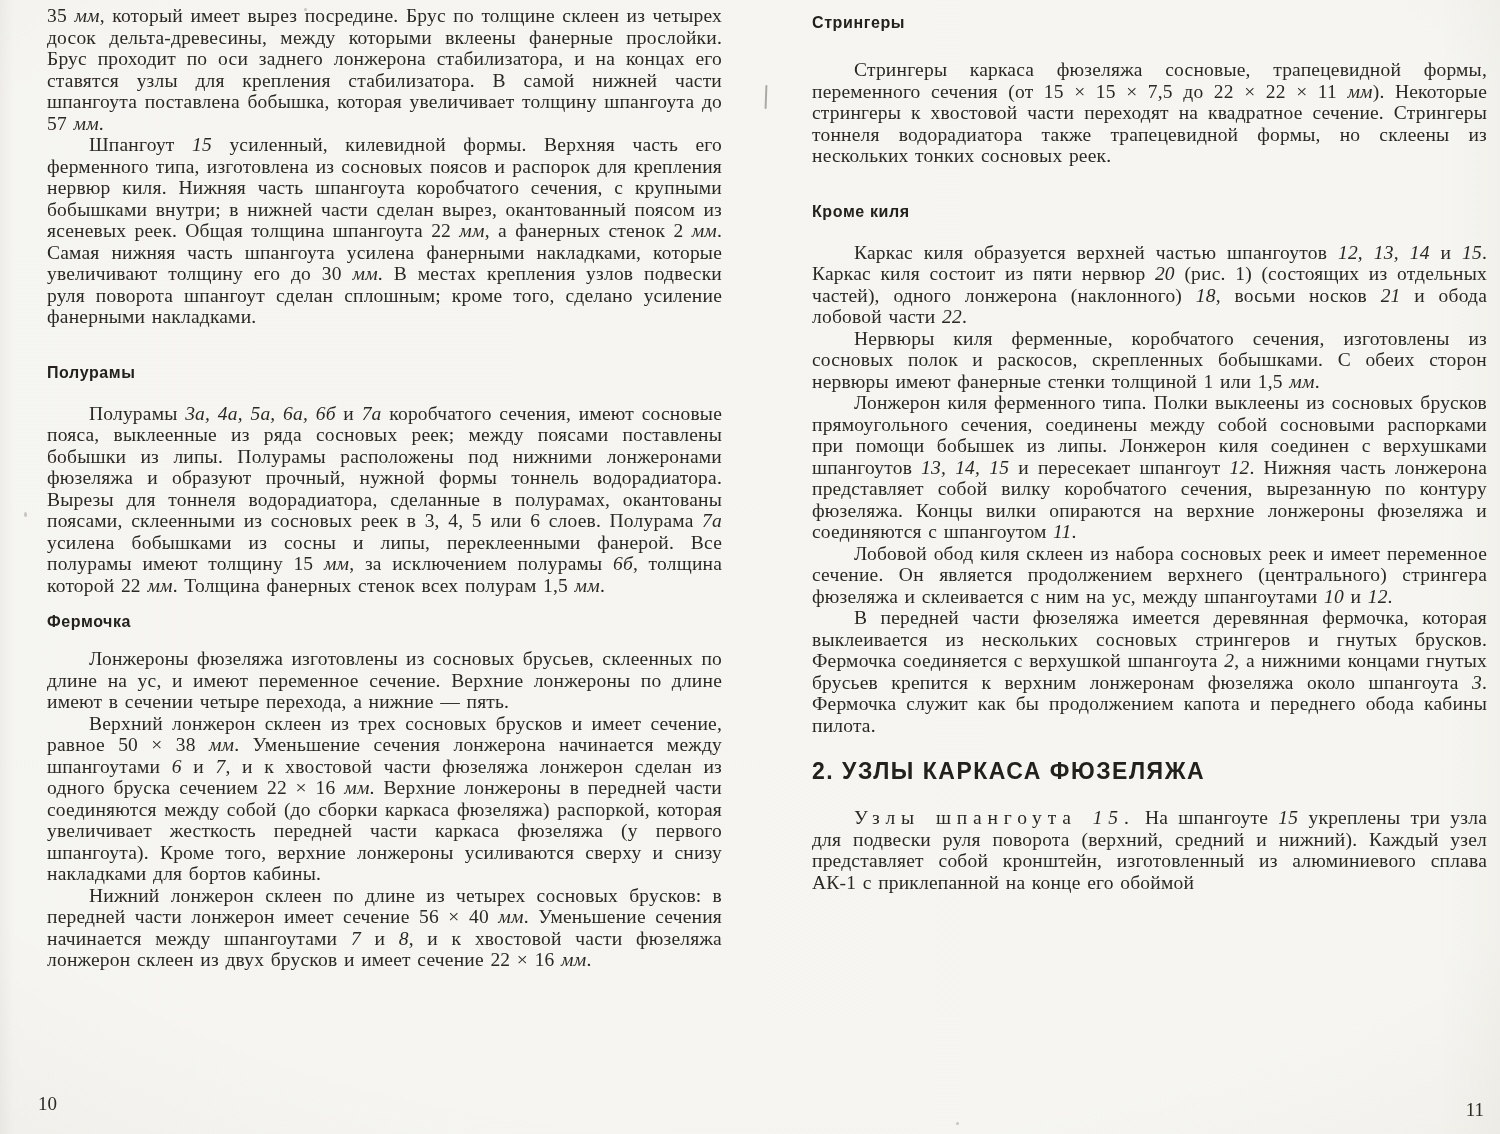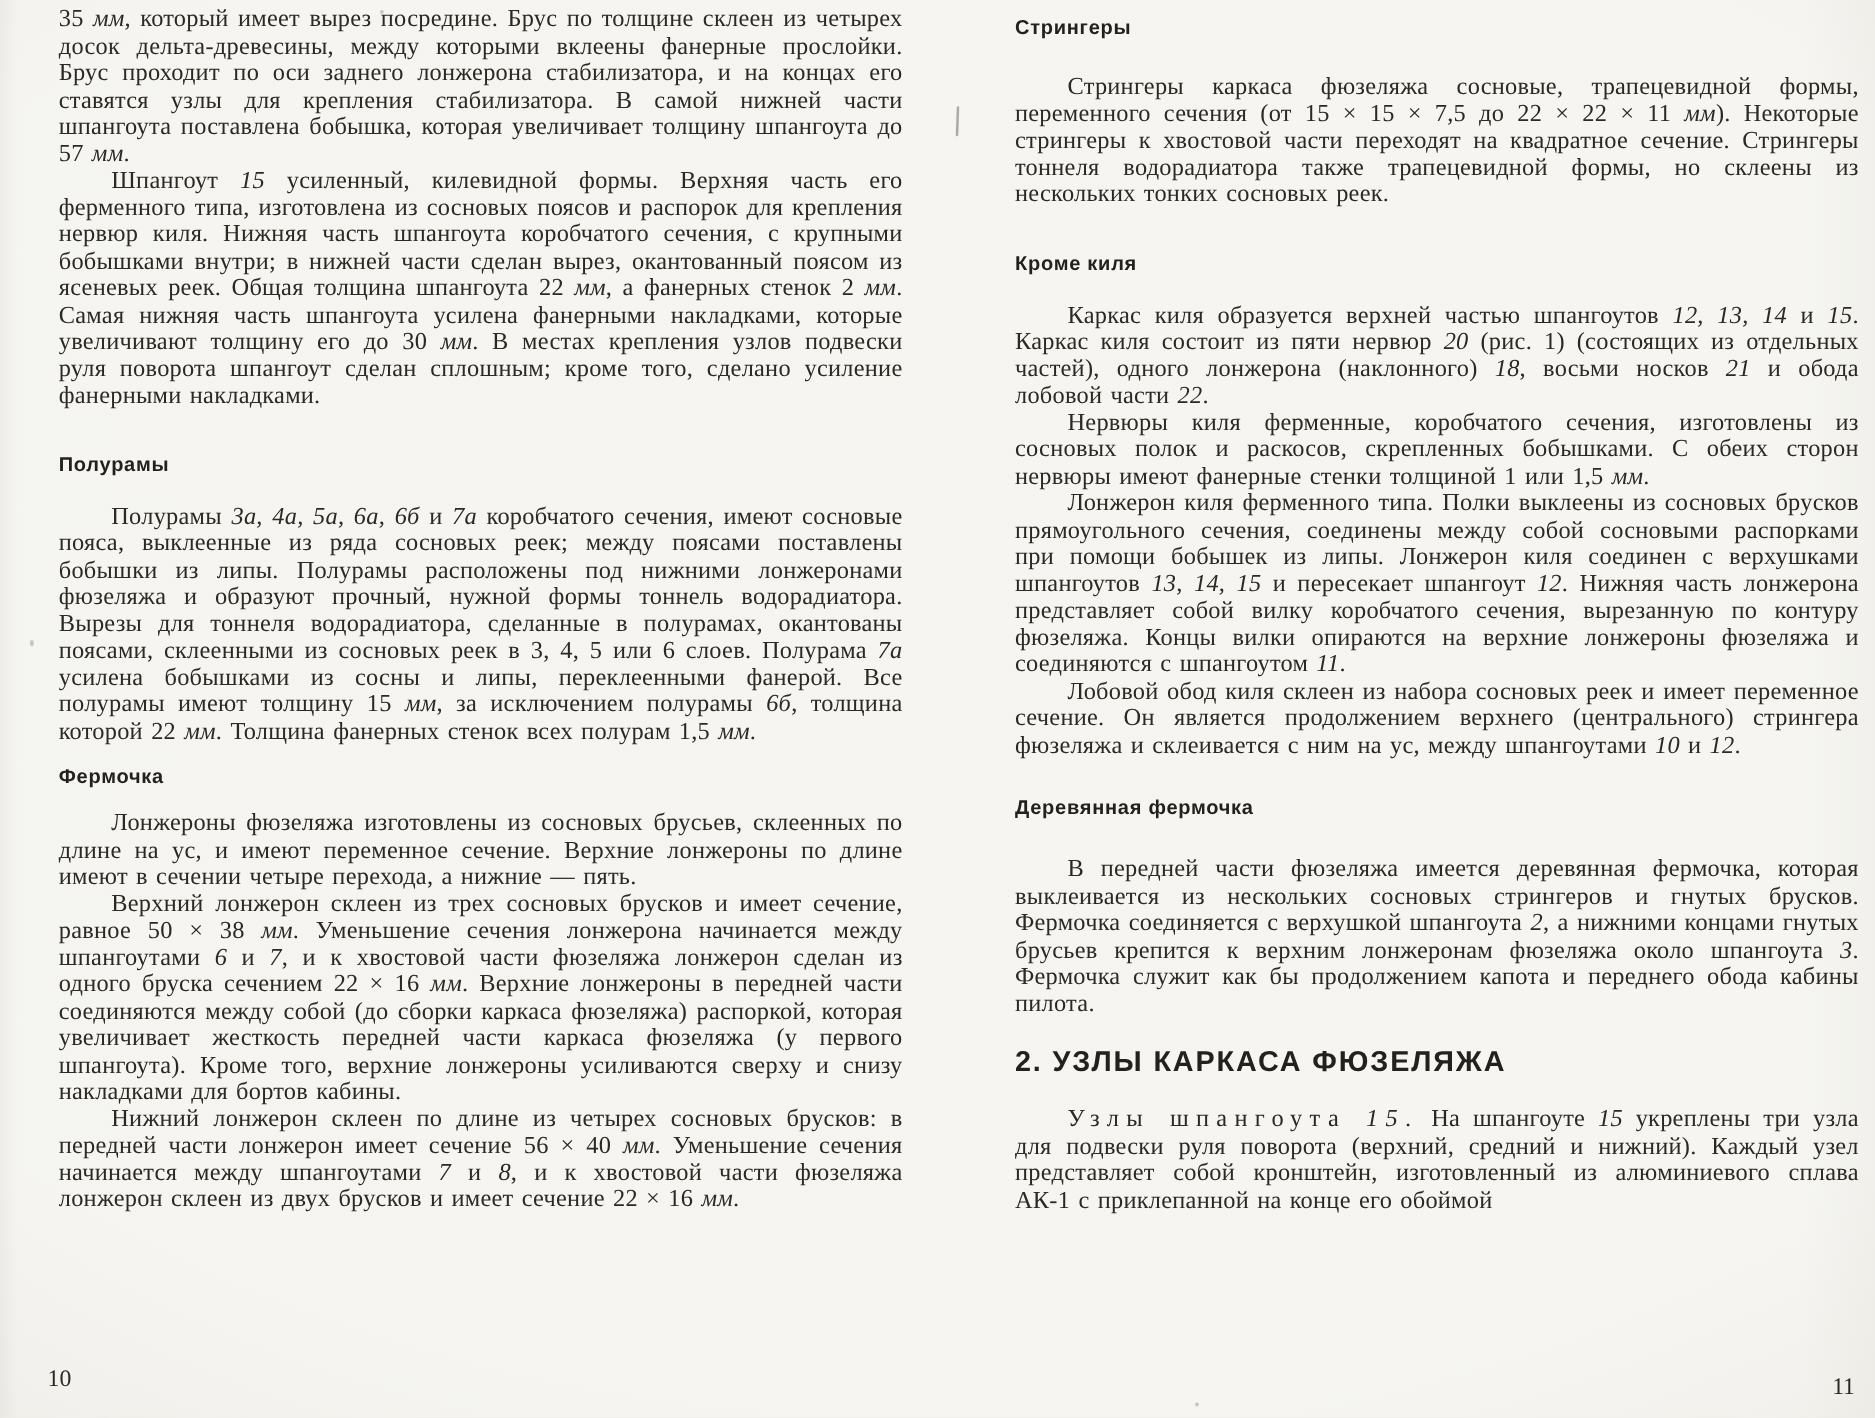--- a/index.html
+++ b/index.html
@@ -100,21 +100,20 @@
     </div>
 
     <div class="col">
       <h3 class="h3 first">Стрингеры</h3>
       <p class="p">Стрингеры каркаса фюзеляжа сосновые, трапецевидной формы, переменного сечения (от 15 × 15 × 7,5 до 22 × 22 × 11 <i>мм</i>). Некоторые стрингеры к хвостовой части переходят на квадратное сечение. Стрингеры тоннеля водорадиатора также трапецевидной формы, но склеены из нескольких тонких сосновых реек.</p>
       <h3 class="h3 mt-lg">Кроме киля</h3>
       <p class="p">Каркас киля образуется верхней частью шпангоутов <i>12, 13, 14</i> и <i>15</i>. Каркас киля состоит из пяти нервюр <i>20</i> (рис. 1) (состоящих из отдельных частей), одного лонжерона (наклонного) <i>18</i>, восьми носков <i>21</i> и обода лобовой части <i>22</i>.</p>
       <p class="p">Нервюры киля ферменные, коробчатого сечения, изготовлены из сосновых полок и раскосов, скрепленных бобышками. С обеих сторон нервюры имеют фанерные стенки толщиной 1 или 1,5 <i>мм</i>.</p>
       <p class="p">Лонжерон киля ферменного типа. Полки выклеены из сосновых брусков прямоугольного сечения, соединены между собой сосновыми распорками при помощи бобышек из липы. Лонжерон киля соединен с верхушками шпангоутов <i>13, 14, 15</i> и пересекает шпангоут <i>12</i>. Нижняя часть лонжерона представляет собой вилку коробчатого сечения, вырезанную по контуру фюзеляжа. Концы вилки опираются на верхние лонжероны фюзеляжа и соединяются с шпангоутом <i>11</i>.</p>
       <p class="p">Лобовой обод киля склеен из набора сосновых реек и имеет переменное сечение. Он является продолжением верхнего (центрального) стрингера фюзеляжа и склеивается с ним на ус, между шпангоутами <i>10</i> и <i>12</i>.</p>
-      <h3 class="h3 mt-frame">Деревянная фермочка</h3>
       <p class="p">В передней части фюзеляжа имеется деревянная фермочка, которая выклеивается из нескольких сосновых стрингеров и гнутых брусков. Фермочка соединяется с верхушкой шпангоута <i>2</i>, а нижними концами гнутых брусьев крепится к верхним лонжеронам фюзеляжа около шпангоута <i>3</i>. Фермочка служит как бы продолжением капота и переднего обода кабины пилота.</p>
       <h2 class="h2">2. УЗЛЫ КАРКАСА ФЮЗЕЛЯЖА</h2>
       <p class="p"><span class="lead-spaced">Узлы шпангоута <i>15</i>.</span><span> На шпангоуте <i>15</i> укреплены три узла для подвески руля поворота (верхний, средний и нижний). Каждый узел представляет собой кронштейн, изготовленный из алюминиевого сплава АК-1 с приклепанной на конце его обоймой</span></p>
     </div>
 
     <div class="pagenum pn-left">10</div>
     <div class="pagenum pn-right">11</div>
 
     <div class="scratch"></div>
     <div class="speck s1"></div>

